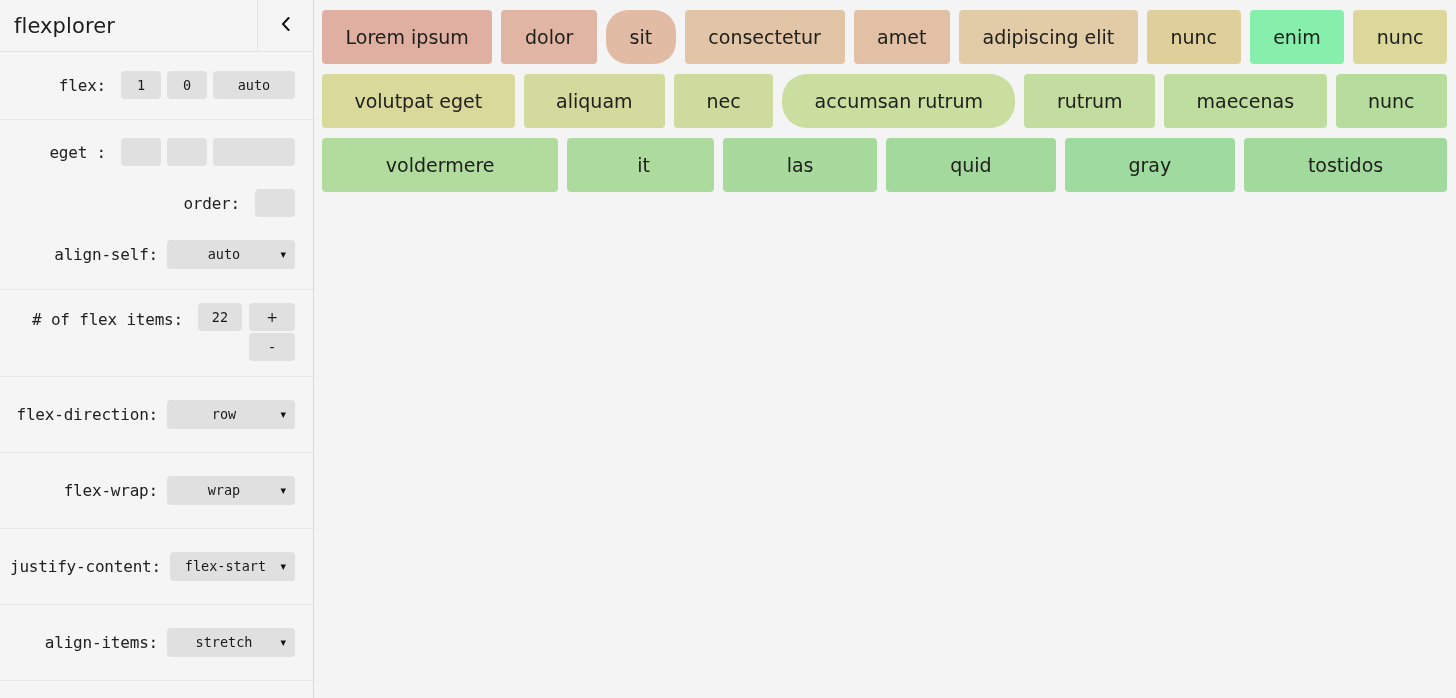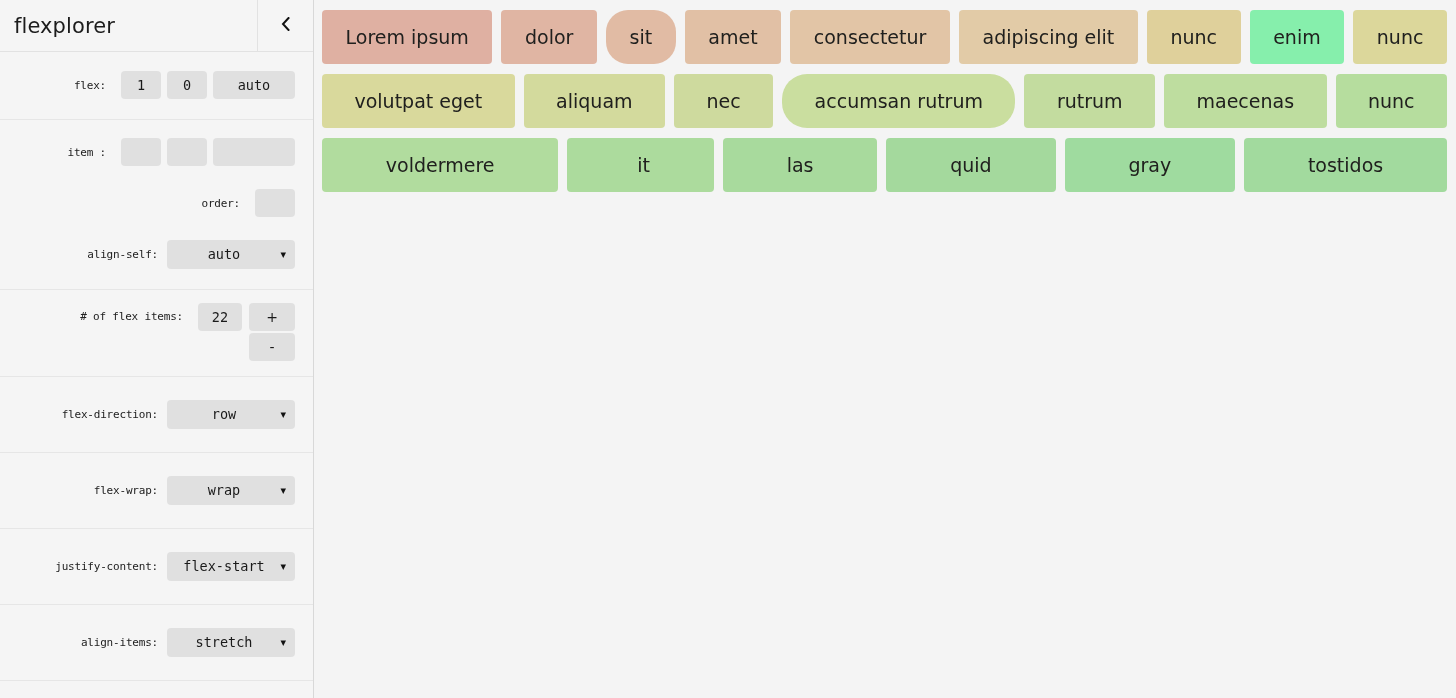--- a/index.html
+++ b/index.html
@@ -73,21 +73,21 @@
   .sb-row {
     display: flex;
     align-items: center;
     justify-content: flex-end;
     padding: 0 18px 0 10px;
     box-sizing: border-box;
     min-height: 42px;
   }
 
   .sb-label {
-    font-size: 11px;
+    font-size: 16px;
     color: #212121;
     text-align: right;
     white-space: nowrap;
     padding-right: 9px;
     letter-spacing: -0.2px;
   }
 
   .sb-input {
     background: #e0e0e0;
     border: none;
@@ -218,21 +218,21 @@
       <div class="sb-row">
         <span class="sb-label">flex:</span>
         <input class="sb-input in-narrow" type="text" value="1" style="">
         <input class="sb-input in-narrow" type="text" value="0" style="">
         <input class="sb-input in-wide" type="text" value="auto" style="">
       </div>
     </div>
 
     <div class="sb-section sec-item">
       <div class="sb-row">
-        <span class="sb-label">item :</span>
+        <span class="sb-label">eget :</span>
         <input class="sb-input in-narrow" type="text" value="" style="">
         <input class="sb-input in-narrow" type="text" value="" style="">
         <input class="sb-input in-wide" type="text" value="" style="">
       </div>
       <div class="sb-row row-gap">
         <span class="sb-label">order:</span>
         <input class="sb-input in-narrow" type="text" value="" style="">
       </div>
       <div class="sb-row row-gap">
         <span class="sb-label">align-self:</span>
@@ -301,22 +301,22 @@
       </div>
     </div>
 
   </div>
 
   <div id="canvas">
     <div id="flex-container">
         <div class="flex-item" style="background: rgb(223, 176, 162);">Lorem ipsum</div>
         <div class="flex-item" style="background: rgb(224, 181, 163);">dolor</div>
         <div class="flex-item" style="background: rgb(225, 187, 164); border-radius: 22px;">sit</div>
+        <div class="flex-item" style="background: rgb(226, 197, 166);">consectetur</div>
         <div class="flex-item" style="background: rgb(225, 192, 165);">amet</div>
-        <div class="flex-item" style="background: rgb(226, 197, 166);">consectetur</div>
         <div class="flex-item" style="background: rgb(226, 203, 167);">adipiscing elit</div>
         <div class="flex-item" style="background: rgb(223, 208, 155);">nunc</div>
         <div class="flex-item" style="background: #86efac;">enim</div>
         <div class="flex-item" style="background: rgb(220, 215, 155);">nunc</div>
         <div class="flex-item" style="background: rgb(217, 217, 156);">volutpat eget</div>
         <div class="flex-item" style="background: rgb(211, 218, 157);">aliquam</div>
         <div class="flex-item" style="background: rgb(206, 218, 158);">nec</div>
         <div class="flex-item" style="background: rgb(202, 222, 159); border-radius: 25px;">accumsan rutrum</div>
         <div class="flex-item" style="background: rgb(195, 220, 159);">rutrum</div>
         <div class="flex-item" style="background: rgb(190, 221, 159);">maecenas</div>

